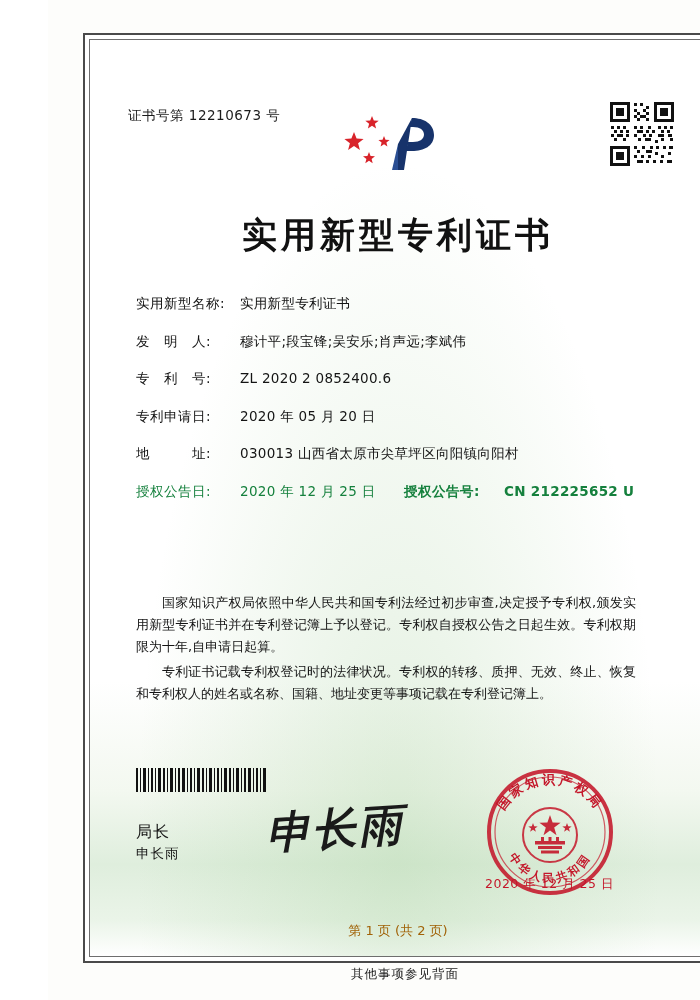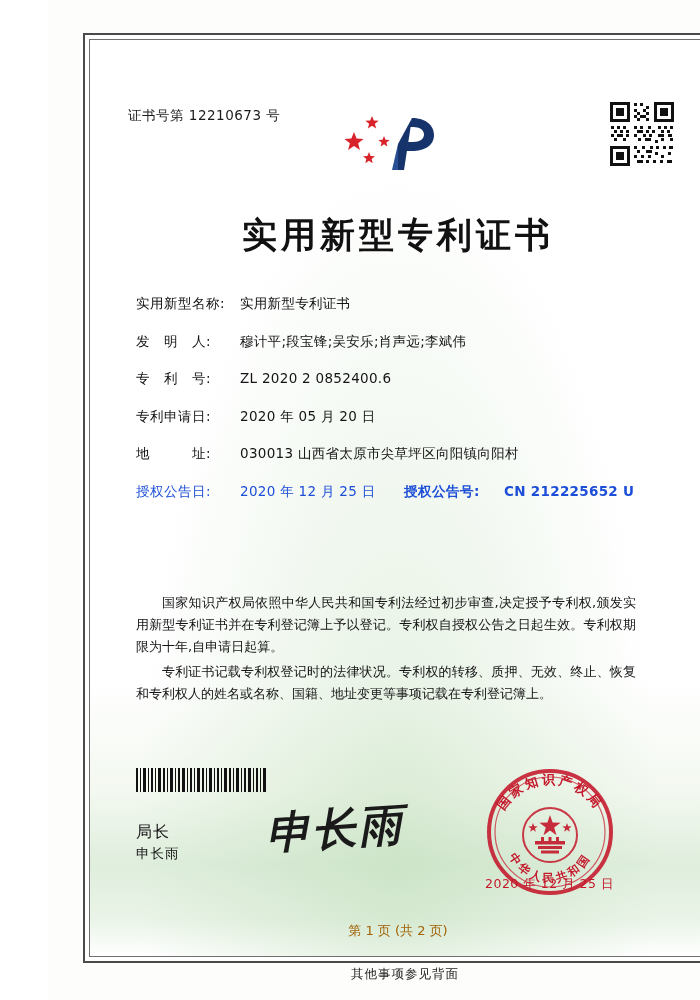--- a/index.html
+++ b/index.html
@@ -119,21 +119,21 @@
     white-space: nowrap;
   }
   .field-value {
     flex: 1;
     letter-spacing: 0.3px;
   }
   .row-split {
     display: flex;
     align-items: baseline;
     font-size: 13.5px;
-    color: #1d4ed8;
+    color: #15803d;
     margin-bottom: 19px;
   }
   .split-left {
     width: 268px;
     flex: 0 0 268px;
     display: flex;
     align-items: baseline;
   }
   .split-right {
     display: flex;

